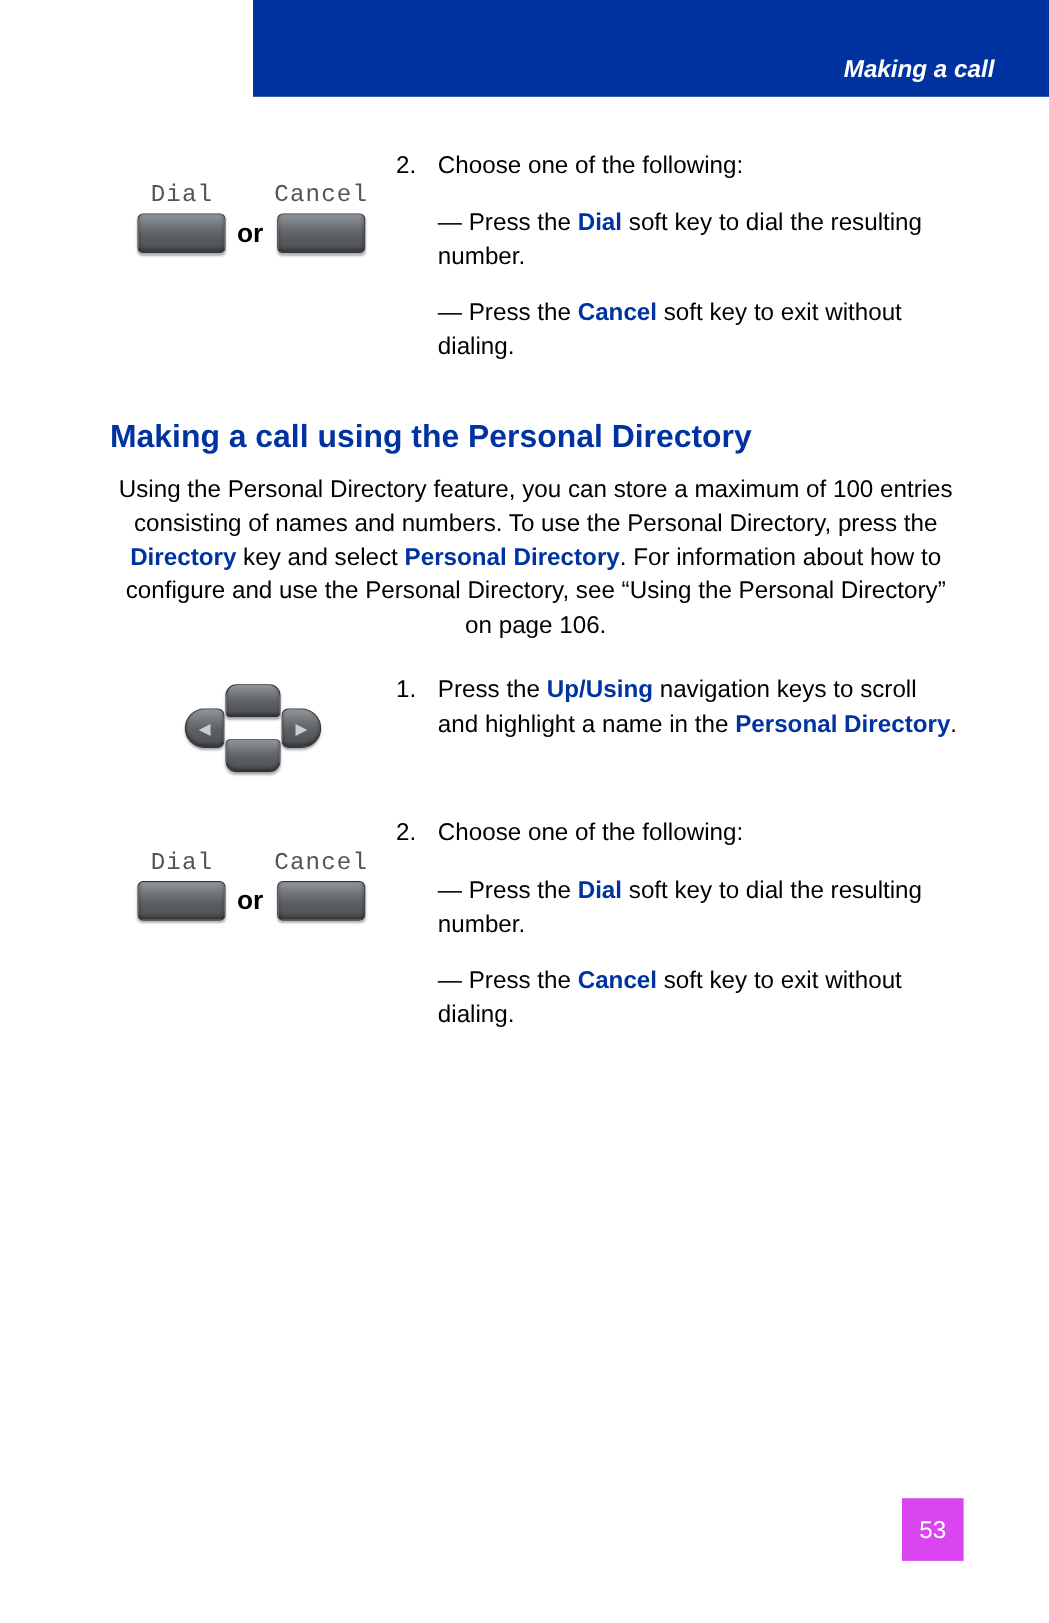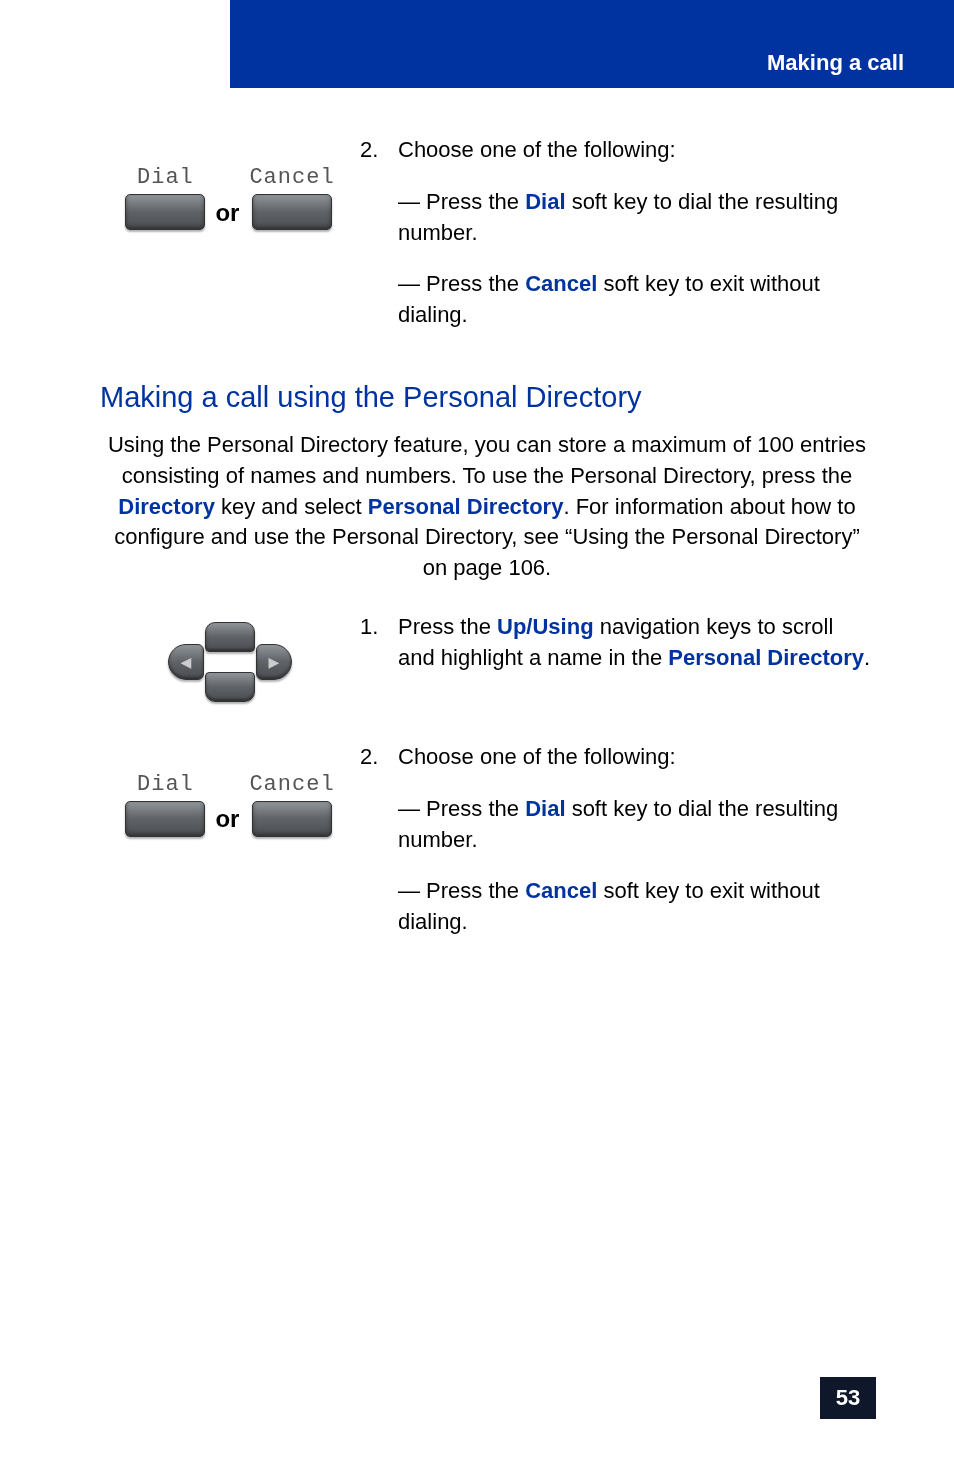--- a/index.html
+++ b/index.html
@@ -19,20 +19,21 @@
     height: 88px;
     background: #0033a0;
   }
   .header-title {
     position: absolute;
     right: 50px;
     top: 50px;
     color: #fff;
     font-weight: bold;
     font-size: 22px;
+    font-style: italic;
   }
   .content {
     position: absolute;
     top: 135px;
     left: 100px;
     right: 80px;
   }
   .step-row {
     display: flex;
     align-items: flex-start;
@@ -91,21 +92,21 @@
   }
   .sub-item {
     display: flex;
     gap: 12px;
     margin-bottom: 10px;
     margin-top: 21px;
   }
   .highlight { color: #0033a0; font-weight: bold; }
   .section-heading {
     color: #0033a0;
-    font-weight: normal;
+    font-weight: bold;
     font-size: 29px;
     margin-bottom: 16px;
   }
   .body-text {
     font-size: 22px;
     line-height: 1.4;
     margin-bottom: 28px;
     text-align: center;
   }
   .sub-heading {
@@ -133,24 +134,24 @@
   }
   .nav-up { top: 0; left: 45px; width: 50px; height: 30px; border-radius: 10px 10px 4px 4px; }
   .nav-down { bottom: 0; left: 45px; width: 50px; height: 30px; border-radius: 4px 4px 10px 10px; }
   .nav-left { top: 22px; left: 8px; width: 36px; height: 36px; border-radius: 50% 6px 6px 50%; display:flex;align-items:center;justify-content:center;color:#ccc;font-size:14px;}
   .nav-right { top: 22px; right: 8px; width: 36px; height: 36px; border-radius: 6px 50% 50% 6px; display:flex;align-items:center;justify-content:center;color:#ccc;font-size:14px;}
   .page-num-box {
     position: absolute;
     bottom: 56px;
     right: 78px;
     width: 56px;
-    height: 42px;
-    background: #0f172a;
+    height: 57px;
+    background: #d946ef;
     color: #fff;
-    font-weight: bold;
+    font-weight: normal;
     font-size: 22px;
     display: flex;
     align-items: center;
     justify-content: center;
   }
 </style>
 </head>
 <body>
 
 <div class="header-bar">

